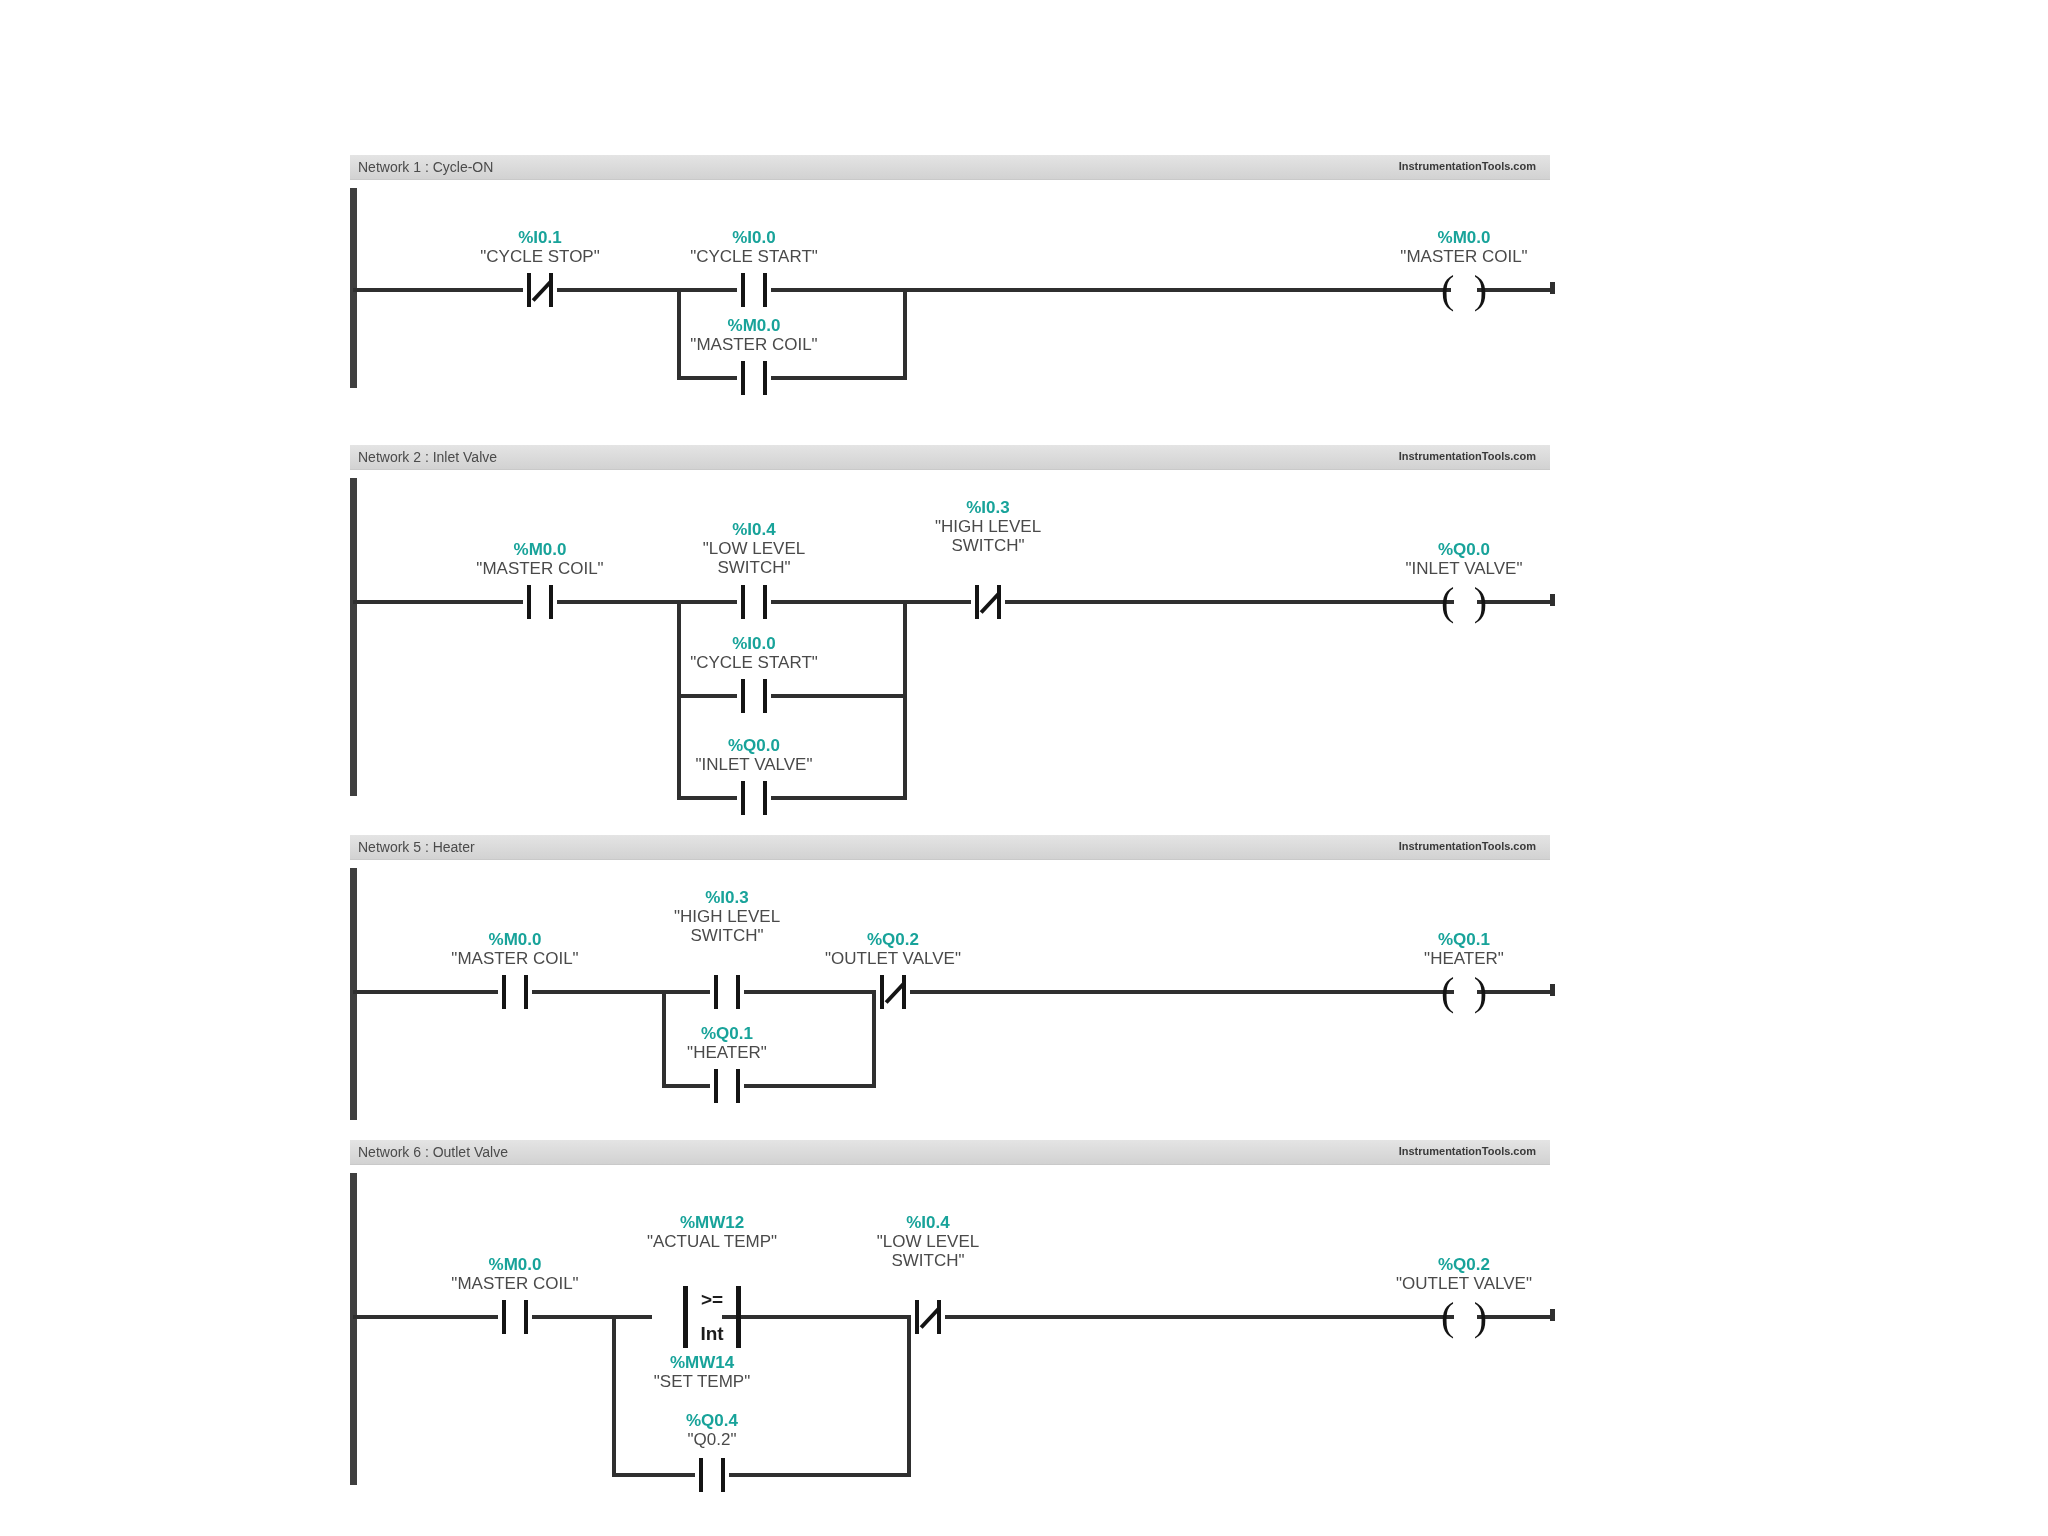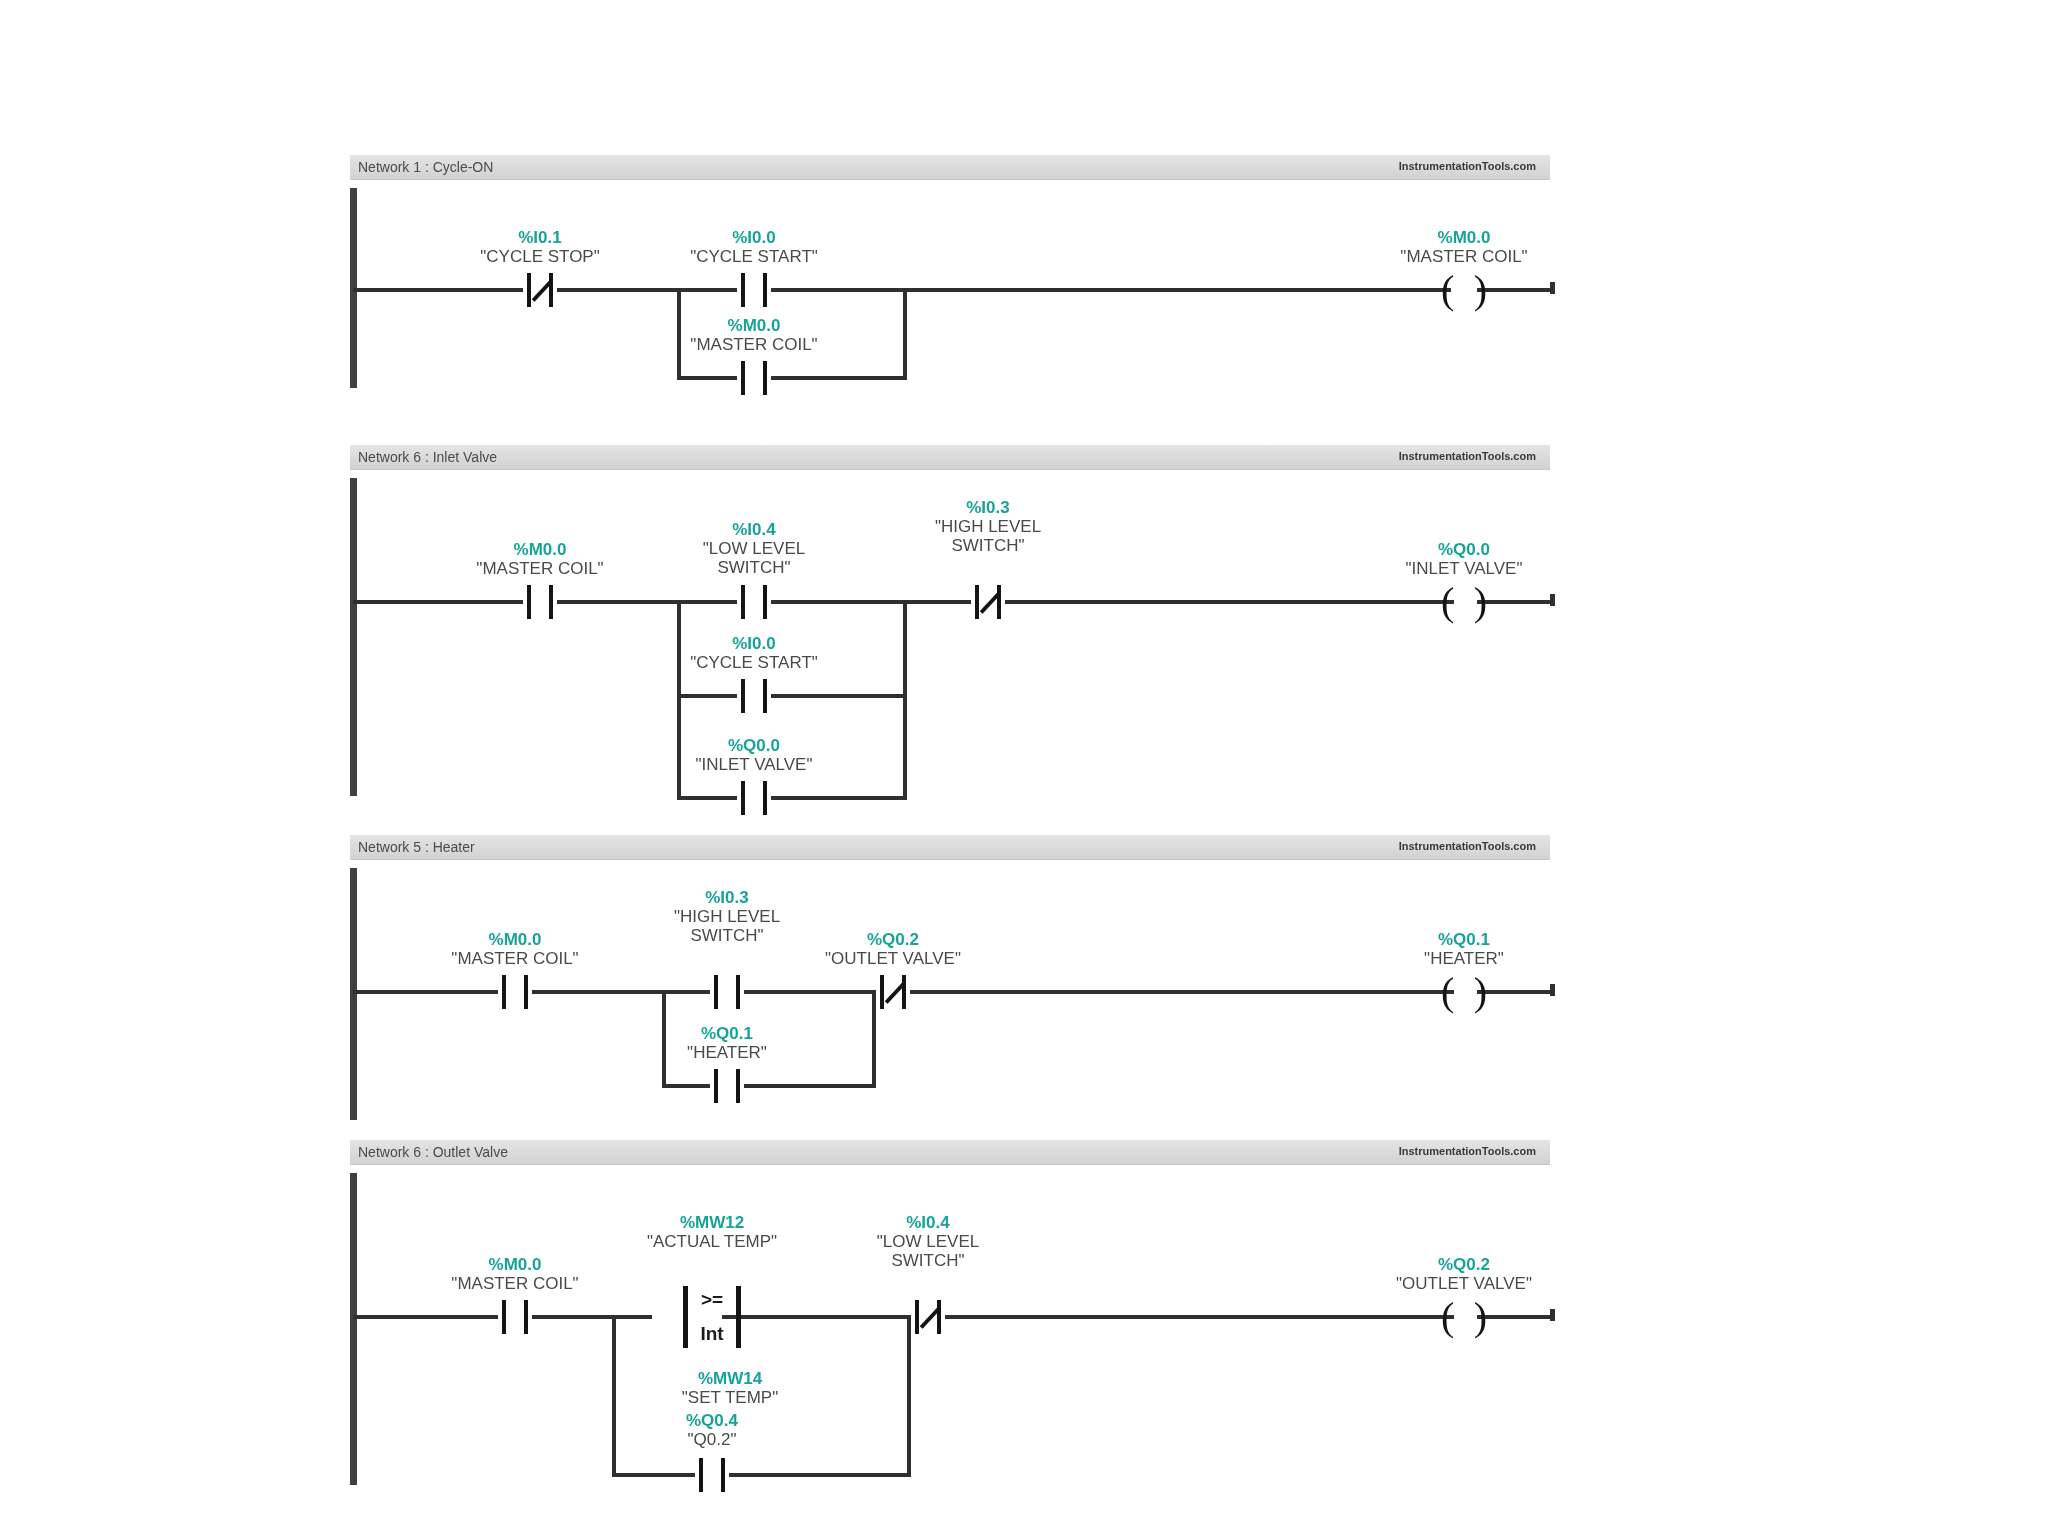--- a/index.html
+++ b/index.html
@@ -266,21 +266,21 @@
       </div>
       <div class="coil" style="left:1114px; top:110px;">
         <span class="paren l">(</span>
         <span class="paren r">)</span>
       </div>
     </div>
   </div>
 
   <div class="network" style="top:445px;">
     <div class="net-header">
-      <span class="net-header-label">Network 6 : Inlet Valve</span>
+      <span class="net-header-label">Network 2 : Inlet Valve</span>
       <span class="net-header-brand">InstrumentationTools.com</span>
     </div>
     <div class="rung" style="height:335px;">
       <div class="rail" style="top:8px;height:318px;"></div>
 
       <div class="wire-h" style="left:3px; top:130px; width:170px;"></div>
       <div class="wire-h" style="left:207px; top:130px; width:120px;"></div>
       <div class="wire-h" style="left:327px; top:130px; width:60px;"></div>
       <div class="wire-h" style="left:421px; top:130px; width:200px;"></div>
       <div class="wire-h" style="left:655px; top:130px; width:449px;"></div>
@@ -458,21 +458,21 @@
         <span class="tag">"ACTUAL TEMP"</span>
       </div>
 
       <div class="cmp" style="left:362px; top:152px;">
         <div class="bar left"></div>
         <div class="bar right"></div>
         <div class="op">&gt;=</div>
         <div class="typ">Int</div>
       </div>
 
-      <div class="lbl" style="left:380px; top:188px;margin-top:16px;">
+      <div class="lbl" style="left:352px; top:188px;">
         <span class="addr">%MW14</span>
         <span class="tag">"SET TEMP"</span>
       </div>
 
       <div class="lbl" style="left:362px; top:246px;">
         <span class="addr">%Q0.4</span>
         <span class="tag">"Q0.2"</span>
       </div>
       <div class="contact" style="left:362px; top:310px;">
         <div class="bar left"></div>

